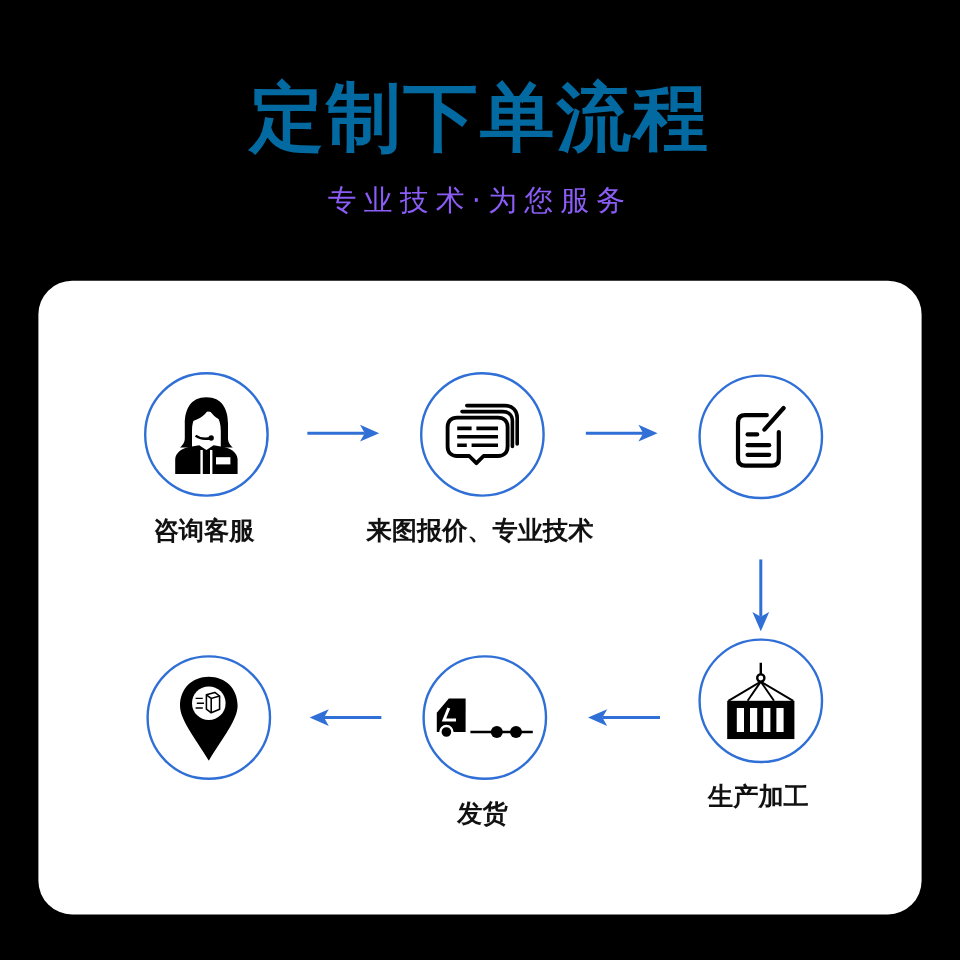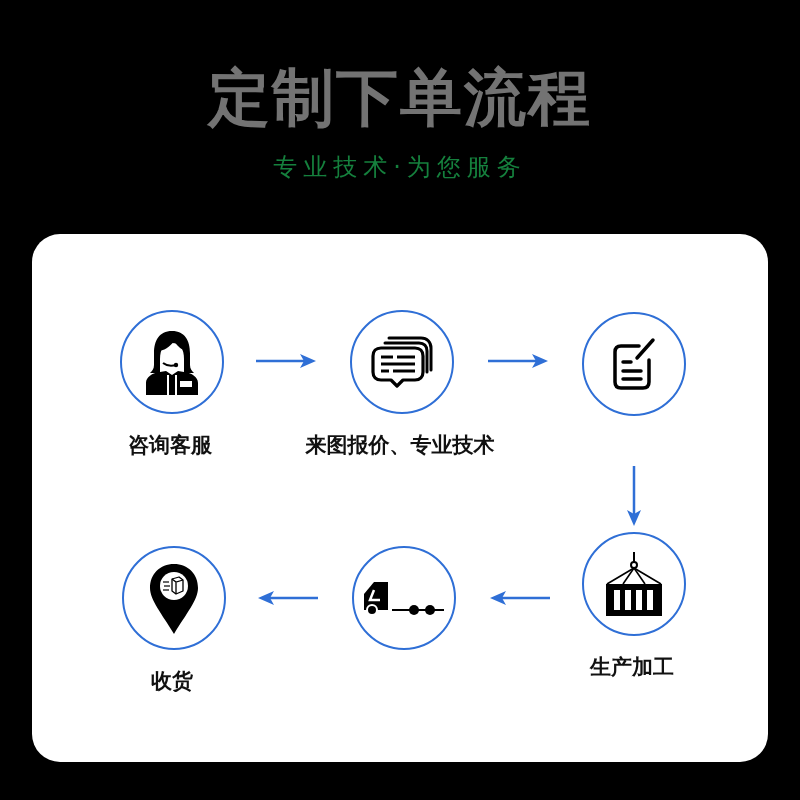--- a/index.html
+++ b/index.html
@@ -2,31 +2,31 @@
 <html><head>
 <meta charset="utf-8">
 <style>
   html, body { margin: 0; padding: 0; }
   body {
     width: 800px; height: 800px; background: #000000; position: relative; overflow: hidden;
     font-family: "DejaVu Sans", "Liberation Sans", sans-serif;
   }
   .title {
     position: absolute; left: 0; top: 58px; width: 800px; text-align: center;
-    color: #737373; font-size: 62px; font-weight: bold; letter-spacing: 2px; line-height: 80px;
+    color: #0369a1; font-size: 62px; font-weight: bold; letter-spacing: 2px; line-height: 80px;
   }
   .subtitle {
     position: absolute; left: 0; top: 150px; width: 800px; text-align: center;
-    color: #15803d; font-size: 24px; letter-spacing: 6px; line-height: 34px;
+    color: #8b5cf6; font-size: 24px; letter-spacing: 6px; line-height: 34px;
   }
   .card {
     position: absolute; left: 32px; top: 234px; width: 736px; height: 528px;
     background: #ffffff; border-radius: 28px;
   }
-  .step { position: absolute; width: 220px; height: 170px; }
+  .step { position: absolute; width: 220px; height: 170px; font-family: Liberation Mono, monospace; }
   .circle {
     position: absolute; width: 100px; height: 100px; border: 2px solid #2f6fd6; border-radius: 50%;
     left: 58px; top: 0; display: flex; align-items: center; justify-content: center; background: #fff;
   }
   .circle svg { display: block; }
   .label {
     position: absolute; left: 0; top: 120px; width: 216px; text-align: center;
     font-size: 21px; font-weight: bold; color: #111111; line-height: 30px; white-space: nowrap;
   }
   .arrow { position: absolute; }
@@ -129,33 +129,33 @@
   <div class="circle">
     <svg width="84" height="36" viewBox="0 0 84 36">
       <path d="M2 30 L2 14 L12 2 L26 2 L26 30 Z" fill="#000"></path>
       <path d="M12 10 L8 20 L18 20" stroke="#fff" stroke-width="2.5" fill="none"></path>
       <circle cx="10" cy="30" r="5" fill="#000" stroke="#fff" stroke-width="2"></circle>
       <line x1="30" y1="30" x2="82" y2="30" stroke="#000" stroke-width="2"></line>
       <circle cx="52" cy="30" r="5" fill="#000"></circle>
       <circle cx="68" cy="30" r="5" fill="#000"></circle>
     </svg>
   </div>
+  <div class="label">发货</div>
 </div>
 
 <svg class="arrow" style="left:256px; top:589px;" width="62" height="18" viewBox="0 0 62 18">
   <line x1="14" y1="9" x2="62" y2="9" stroke="#2f6fd6" stroke-width="2.5"></line>
   <path d="M18 2 L2 9 L18 16 L14 9 Z" fill="#2f6fd6"></path>
 </svg>
 
 <div class="step" style="left:64px; top:546px;">
   <div class="circle">
     <svg width="52" height="72" viewBox="0 0 52 72">
       <path d="M26 2 C12 2 2 12 2 26 C2 38 14 52 26 72 C38 52 50 38 50 26 C50 12 40 2 26 2 Z" fill="#000"></path>
       <circle cx="26" cy="24" r="14" fill="#fff"></circle>
       <path d="M24 17 L31 15 L35 18 L35 29 L28 32 L24 29 Z" stroke="#000" stroke-width="1.3" fill="none" stroke-linejoin="round"></path>
       <path d="M24 17 L28 20 L35 18 M28 20 L28 32" stroke="#000" stroke-width="1.3" fill="none"></path>
       <line x1="15" y1="20" x2="21" y2="20" stroke="#000" stroke-width="1.2"></line>
       <line x1="16" y1="24" x2="22" y2="24" stroke="#000" stroke-width="1.2"></line>
       <line x1="15" y1="28" x2="21" y2="28" stroke="#000" stroke-width="1.2"></line>
     </svg>
   </div>
-  <div class="label">收货</div>
 </div>
 
 </body></html>

